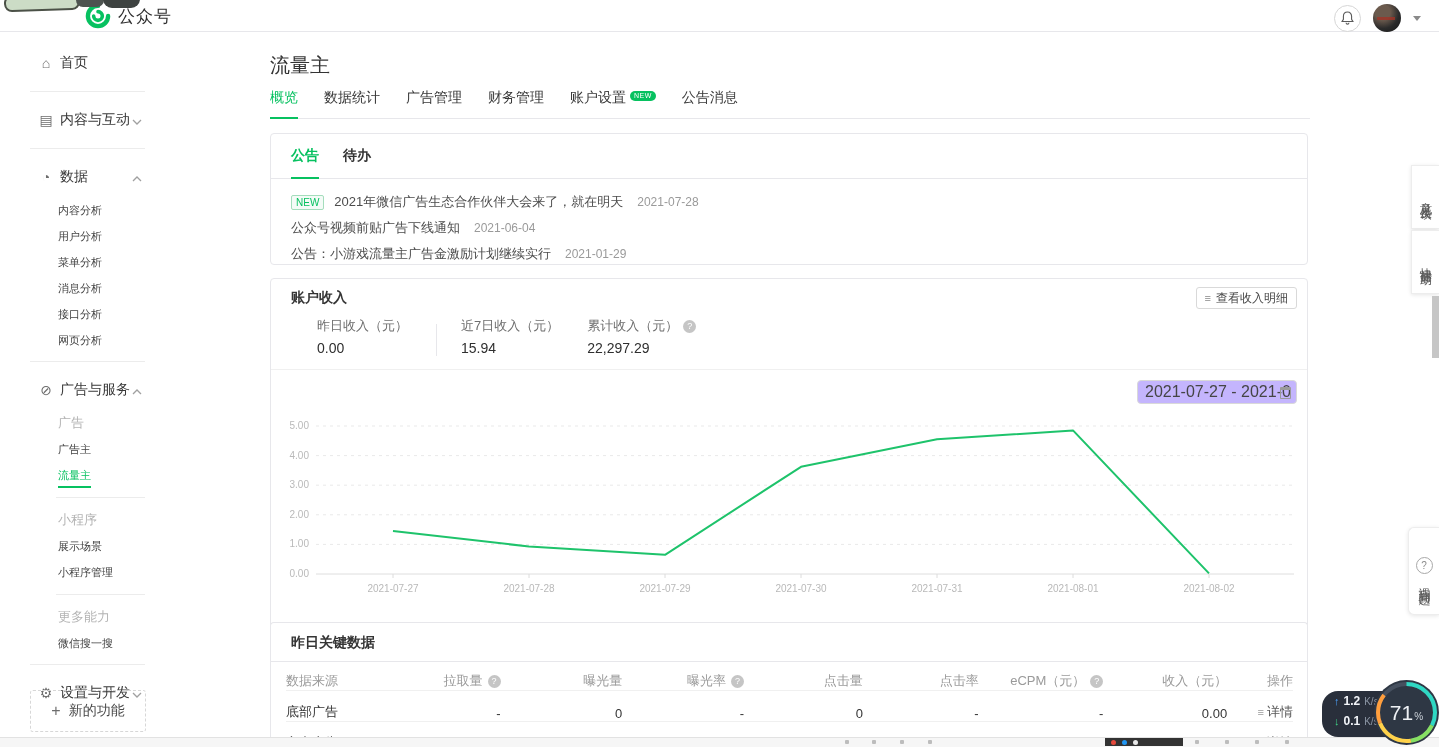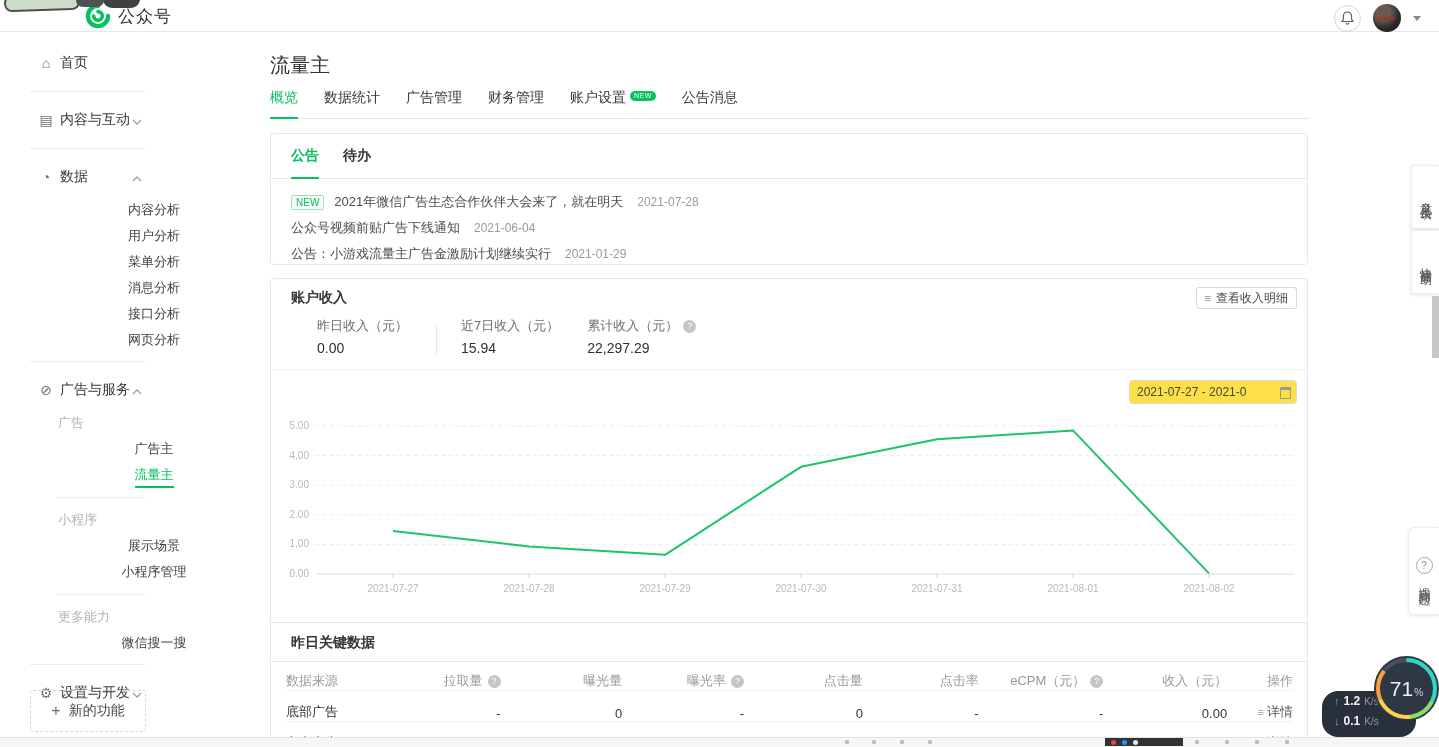--- a/index.html
+++ b/index.html
@@ -22,21 +22,21 @@
   .avatar{width:28px;height:28px;border-radius:50%;background:radial-gradient(circle at 35% 30%,#6b5a4d 0 28%,#2b2b2b 60%,#151515 100%);position:relative;overflow:hidden;}
   .avatar:after{content:"";position:absolute;left:4px;top:13px;width:18px;height:3px;background:#a03327;opacity:.8;}
   .caret{width:0;height:0;border-left:4px solid transparent;border-right:4px solid transparent;border-top:5px solid #8a8a8a;}
   
   .sidebar{position:absolute;left:0;top:31px;width:250px;bottom:0;padding-top:12px;box-sizing:border-box;background:#fff;z-index:2;}
   .sb-item{height:40px;display:flex;align-items:center;padding-left:38px;cursor:pointer;color:#383838;font-size:14px;}
   .sb-icon{width:16px;color:#6d6d6d;font-size:14px;margin-right:6px;text-align:center;}
   .sb-chev{margin-left:auto;margin-right:108px;}
   .sb-divider{height:1px;background:#ececec;margin:8px 105px 8px 30px;}
   .sb-shortdivider{height:1px;background:#ececec;margin:9px 105px 9px 56px;}
-  .sb-sub{height:26px;line-height:26px;padding-left:58px;font-size:13px;color:#434343;cursor:pointer;text-align:center;}
+  .sb-sub{height:26px;line-height:26px;padding-left:58px;font-size:11px;color:#434343;cursor:pointer;}
   .sb-sub .lab{display:inline-block;line-height:22px;}
   .sb-sub.active{color:#07c160;}
   .sb-sub.active .lab{border-bottom:2px solid #07c160;}
   .sb-group-label{height:26px;line-height:26px;padding-left:58px;font-size:13px;color:#b4b4b4;}
   .new-feature{position:absolute;left:30px;top:659px;width:114px;height:40px;border:1px dashed #d7d7d7;border-radius:3px;display:flex;align-items:center;justify-content:center;gap:8px;color:#4a4a4a;font-size:14px;cursor:pointer;}
   .new-feature .plus{font-size:16px;color:#6d6d6d;}
   
   .main{position:absolute;left:270px;top:31px;width:1040px;z-index:1;}
   .page-title{position:absolute;left:0;top:21px;font-size:20px;font-weight:400;color:#333;margin:0;}
   .page-tabs{position:absolute;left:0;top:58px;right:0;display:flex;gap:26px;border-bottom:1px solid #e7e7eb;padding-bottom:0;}
@@ -60,21 +60,21 @@
   .inc-title{position:absolute;left:20px;top:10px;font-size:14px;font-weight:bold;color:#353535;}
   .inc-btn{position:absolute;right:10px;top:8px;height:22px;border:1px solid #d9d9d9;border-radius:3px;background:#fff;display:flex;align-items:center;gap:5px;padding:0 8px;font-size:12px;color:#454545;cursor:pointer;}
   .inc-btn .ico{color:#8a8a8a;font-size:11px;}
   .inc-stats{position:absolute;left:20px;top:38px;display:flex;align-items:flex-end;margin-left:26px;}
   .inc-stat{padding-right:28px;}
   .inc-stat .lb{font-size:13px;color:#6e6e6e;display:flex;gap:5px;align-items:center;}
   .inc-stat .vl{font-size:14px;color:#2f2f2f;margin-top:5px;}
   .inc-vdiv{width:1px;height:32px;background:#e7e7eb;margin:2px 24px 0 0;}
   .inc-hdiv{position:absolute;left:0;right:0;top:90px;height:1px;background:#f0f0f0;}
   .qicon{width:13px;height:13px;border-radius:50%;background:#c5c5c5;color:#fff;font-size:9px;line-height:13px;text-align:center;display:inline-block;cursor:pointer;}
-  .datepicker{position:absolute;right:10px;top:101px;width:133px;height:22px;border:1px solid #d9d9d9;border-radius:4px;font-size:12px;color:#454545;line-height:22px;padding:0 26px 0 7px;white-space:nowrap;overflow:hidden;cursor:pointer;background:#fde047;}
+  .datepicker{position:absolute;right:10px;top:101px;width:133px;height:22px;border:1px solid #d9d9d9;border-radius:4px;font-size:16px;color:#454545;line-height:22px;padding:0 18px 0 7px;white-space:nowrap;overflow:hidden;cursor:pointer;background:#c4b5fd;}
   .cal-icon{position:absolute;right:5px;top:6px;width:9px;height:8px;border:1px solid #9a9a9a;border-top:3px solid #9a9a9a;border-radius:1px;}
   .chart-wrap{position:absolute;left:0;top:135px;width:1038px;height:197px;}
   
   .tbl-title{position:absolute;left:20px;top:11px;font-size:14px;font-weight:bold;color:#353535;}
   .tbl-head-border{position:absolute;left:0;right:0;top:38px;height:1px;background:#e7e7eb;}
   .tbl{position:absolute;left:15px;top:39px;right:14px;}
   .tbl-row{display:flex;align-items:flex-end;height:28px;border-bottom:1px solid #f0f0f0;}
   .tbl-row.body{height:30px;}
   .tbl-cell{font-size:13px;color:#353535;text-align:right;box-sizing:border-box;padding:0;display:flex;justify-content:flex-end;align-items:center;gap:5px;}
   .tbl-cell.first{text-align:left;justify-content:flex-start;}
@@ -94,21 +94,21 @@
   .tb-dark{position:absolute;left:1105px;top:0;width:72px;height:8px;background:#333;display:flex;align-items:center;gap:6px;padding-left:6px;}
   .tb-dot{width:5px;height:5px;border-radius:50%;}
   .tb-faint{position:absolute;top:2px;width:4px;height:4px;background:#bdbdbd;border-radius:1px;}
   .netspeed{position:absolute;left:1322px;top:691px;width:94px;height:46px;background:rgba(30,36,48,.95);border-radius:16px;z-index:30;color:#fff;padding:3px 0 0 12px;box-sizing:border-box;cursor:pointer;}
   .ns-row{display:flex;align-items:baseline;gap:4px;height:20px;}
   .ns-arrow{font-size:11px;}
   .ns-up{color:#4da3ff;}
   .ns-down{color:#3fd185;}
   .ns-val{font-size:12px;font-weight:bold;color:#f2f4f8;}
   .ns-unit{font-size:10px;color:#8d96a5;}
-  .ring{position:absolute;left:1374px;top:656px;width:65px;height:65px;z-index:31;cursor:pointer;}
+  .ring{position:absolute;left:1374px;top:680px;width:65px;height:65px;z-index:31;cursor:pointer;}
   .ring-inner{position:absolute;left:0;top:0;width:65px;height:65px;border-radius:50%;background:#2e3744;display:flex;align-items:center;justify-content:center;}
   .ring-label{color:#eef1f5;font-size:21px;display:flex;align-items:baseline;z-index:2;}
   .ring-label .pc{font-size:10px;color:#cdd3da;margin-left:1px;}
   .ring svg{position:absolute;left:0;top:0;z-index:1;}
 </style>
 </head>
 <body>
 
 <div class="deco deco-pill"></div>
 <div class="deco deco-blob1"></div>

